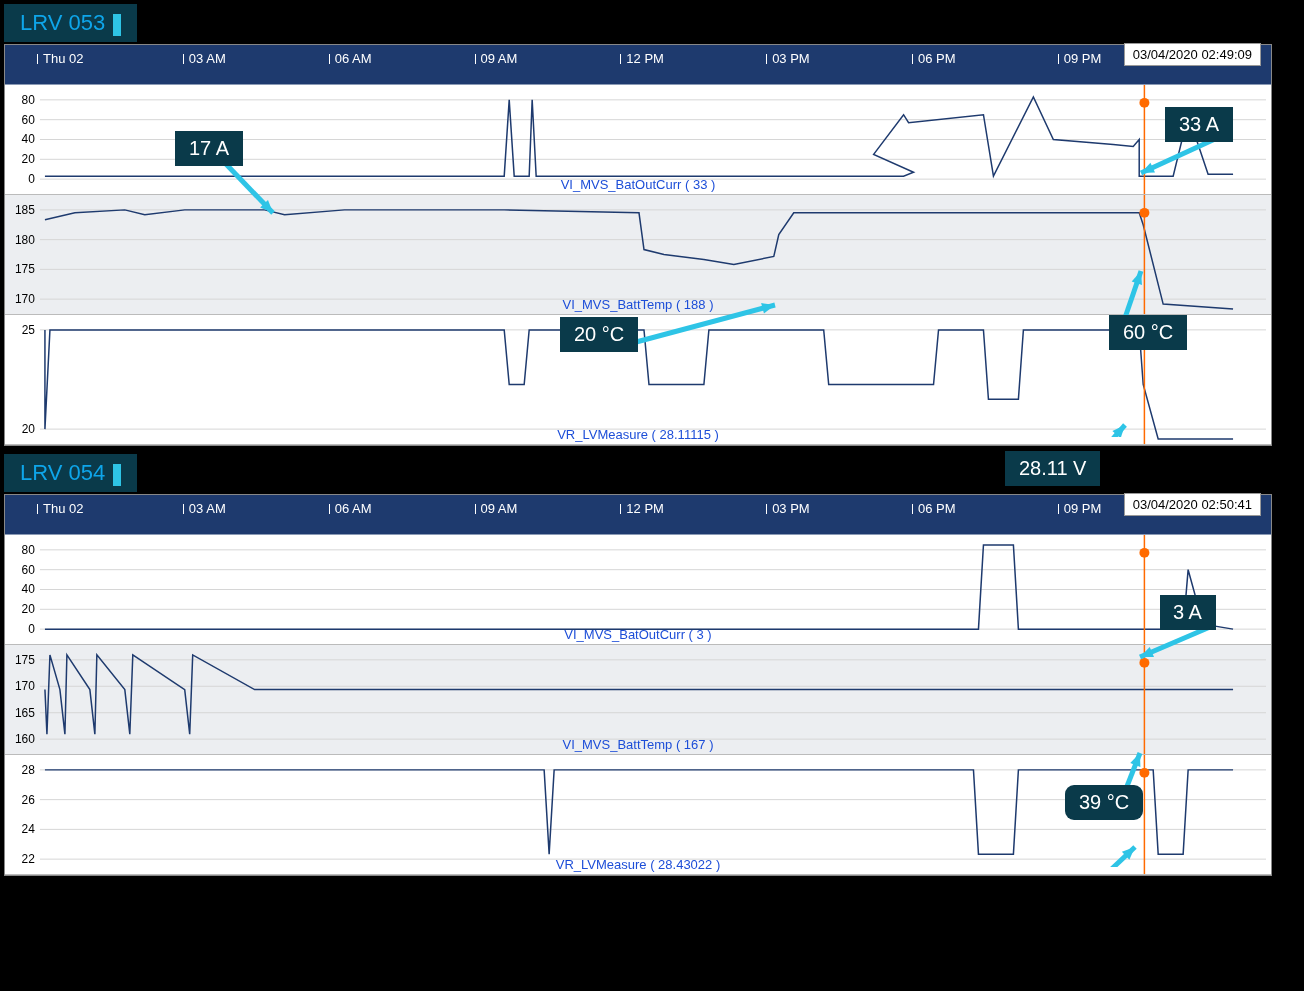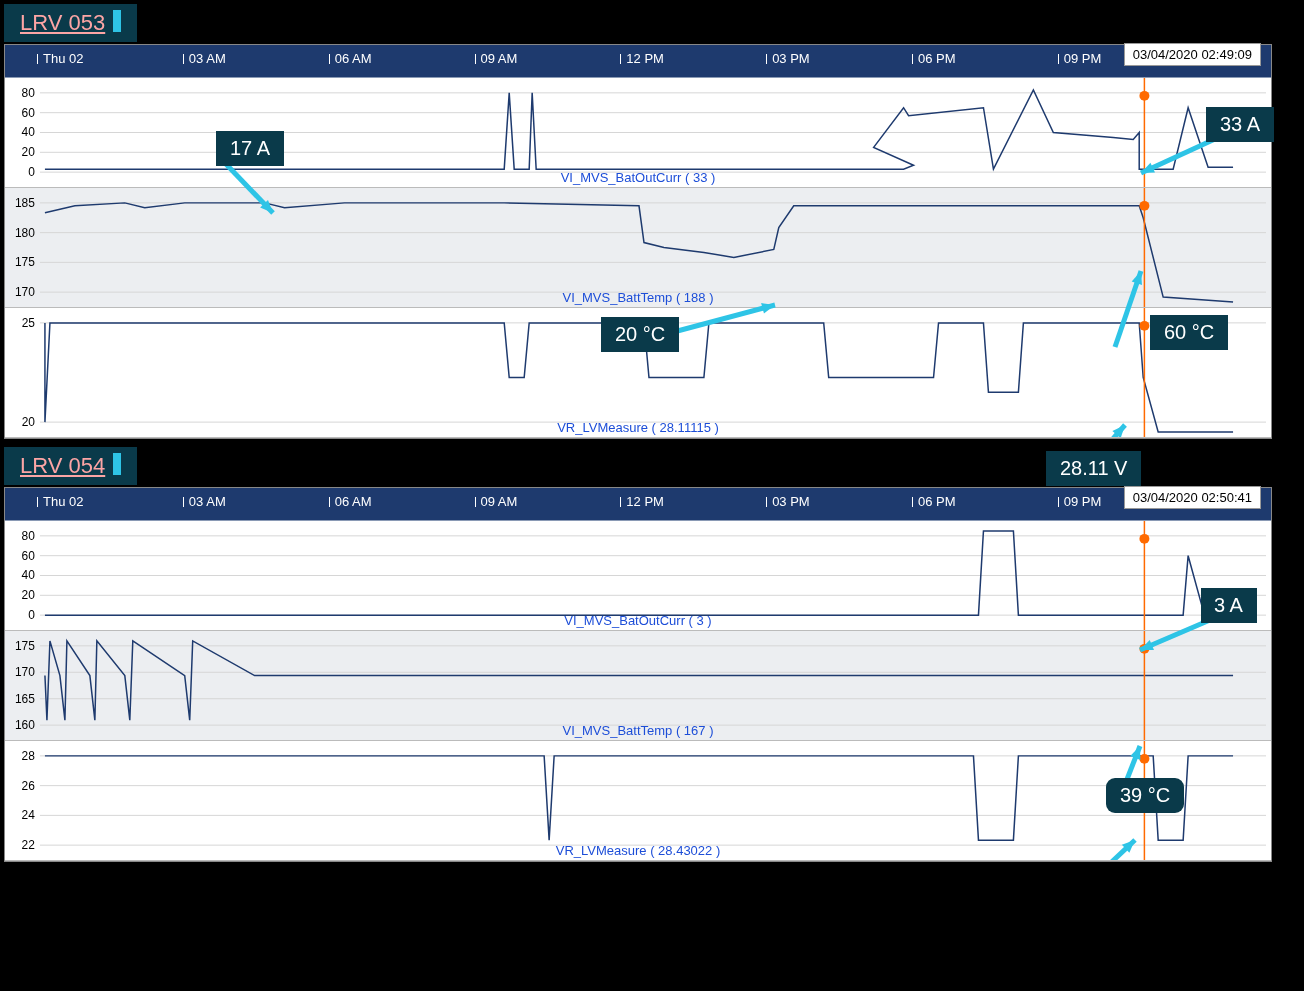--- a/index.html
+++ b/index.html
@@ -1,33 +1,33 @@
 <!DOCTYPE html>
 <html><head>
 <meta charset="utf-8">
 <style>
   * { box-sizing: border-box; margin: 0; padding: 0; }
   body { background: #000; font-family: Arial, sans-serif; width: 1304px; }
   .panel-group { background: #000; padding: 4px; }
-  .title-tab { display: inline-flex; align-items: flex-start; background: #0a3a4a; color: #fca5a5; font-size: 22px; padding: 6px 16px; margin-bottom: 2px; text-decoration: underline; }
+  .title-tab { display: inline-flex; align-items: flex-end; background: #0a3a4a; color: #0ea5e9; font-size: 22px; padding: 6px 16px; margin-bottom: 2px; }
   .title-accent { width: 8px; height: 22px; background: #2ec4e6; margin-left: 8px; display: inline-block; }
   .chart-wrap { background: #fff; border: 1px solid #888; position: relative; }
-  .time-axis { background: #1e3a6e; color: #fff; font-size: 14px; height: 33px; display: flex; align-items: center; position: relative; border-bottom: 1px solid #8a9ab5; }
+  .time-axis { background: #1e3a6e; color: #fff; font-size: 14px; height: 40px; display: flex; align-items: center; position: relative; border-bottom: 1px solid #8a9ab5; }
   .tick { position: absolute; font-size: 13px; }
   .tick::before { content:""; position:absolute; left:-6px; top:3px; width:1px; height:10px; background:#fff; }
   .timestamp-box { position: absolute; right: 10px; top: -2px; background: #fff; color: #000; font-size: 13px; padding: 3px 8px; border: 1px solid #999; z-index: 5; }
   .strip { position: relative; border-bottom: 1px solid #bbb; }
   .strip.alt { background: #eceef1; }
   .strip-label { position: absolute; bottom: 2px; left: 50%; transform: translateX(-50%); font-size: 13px; color: #1d4ed8; z-index: 3; }
   svg.plot { display: block; width: 100%; height: 100%; }
   .grid { stroke: #d6d6d6; stroke-width: 1; }
   .trace { stroke: #1e3a6e; stroke-width: 1.5; fill: none; }
   .cursor-line { stroke: #ff6a00; stroke-width: 1.5; }
   .cursor-dot { fill: #ff6a00; }
-  .annot { position: absolute; background: #0a3a4a; color: #fff; font-size: 20px; padding: 6px 14px; z-index: 6; white-space: nowrap; margin-left: 41px; }
+  .annot { position: absolute; background: #0a3a4a; color: #fff; font-size: 20px; padding: 6px 14px; z-index: 6; white-space: nowrap; }
   .arrow { position: absolute; z-index: 5; pointer-events: none; }
 </style>
 </head>
 <body>
 
 <div id="root">
     <div class="panel-group"><div class="title-tab">
         <span>LRV 053</span>
         <span class="title-accent"></span>
       </div><div class="chart-wrap" style="position: relative; width: 1268px;">

